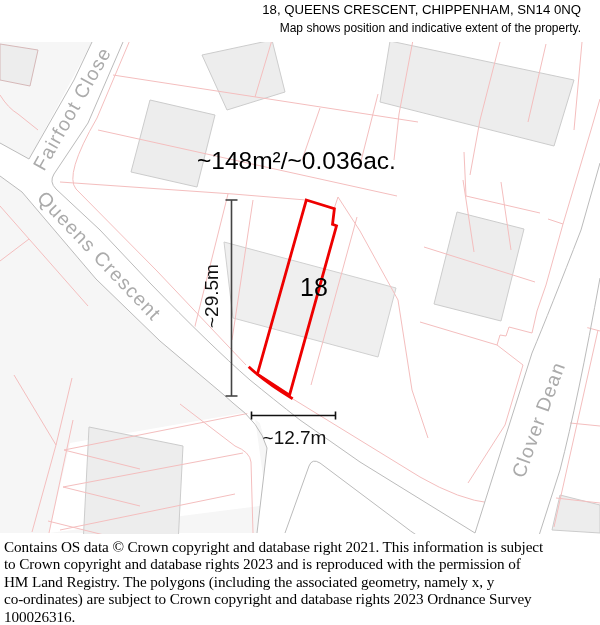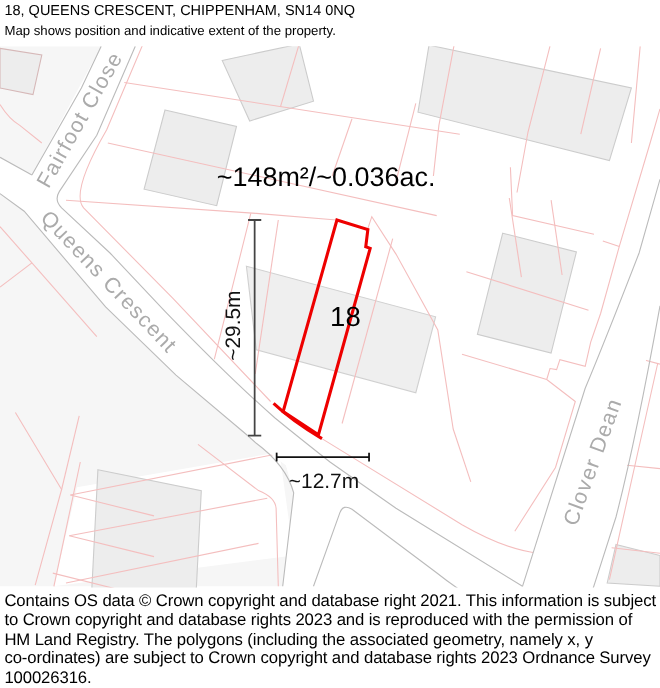--- a/index.html
+++ b/index.html
@@ -1,20 +1,20 @@
 <!DOCTYPE html>
 <html><head>
 <meta charset="utf-8">
 <style>
   html,body{margin:0;padding:0;width:600px;height:625px;background:#fff;overflow:hidden;
     font-family:"Liberation Sans", sans-serif;}
-  #title{position:absolute;top:1px;left:4px;width:565px;text-align:left;
+  #title{position:absolute;top:1px;left:16px;width:565px;text-align:right;
     font-size:13.2px;line-height:17.5px;color:#000;}
   #footer{position:absolute;top:537.5px;left:4px;width:596px;
-    font-size:15.2px;line-height:17.6px;color:#000;letter-spacing:-0.1px;}
+    font-size:15.2px;line-height:17.6px;color:#000;letter-spacing:-0.1px;font-family:Liberation Serif, serif;}
   svg{position:absolute;top:0;left:0;}
   .rl{fill:#ababab;font-size:19.5px;letter-spacing:1.2px;}
 </style>
 </head>
 <body>
 
 <svg width="600" height="625" viewBox="0 0 600 625">
 <defs>
   <clipPath id="mapclip">
         <rect x="0" y="42" width="600" height="492"></rect>

